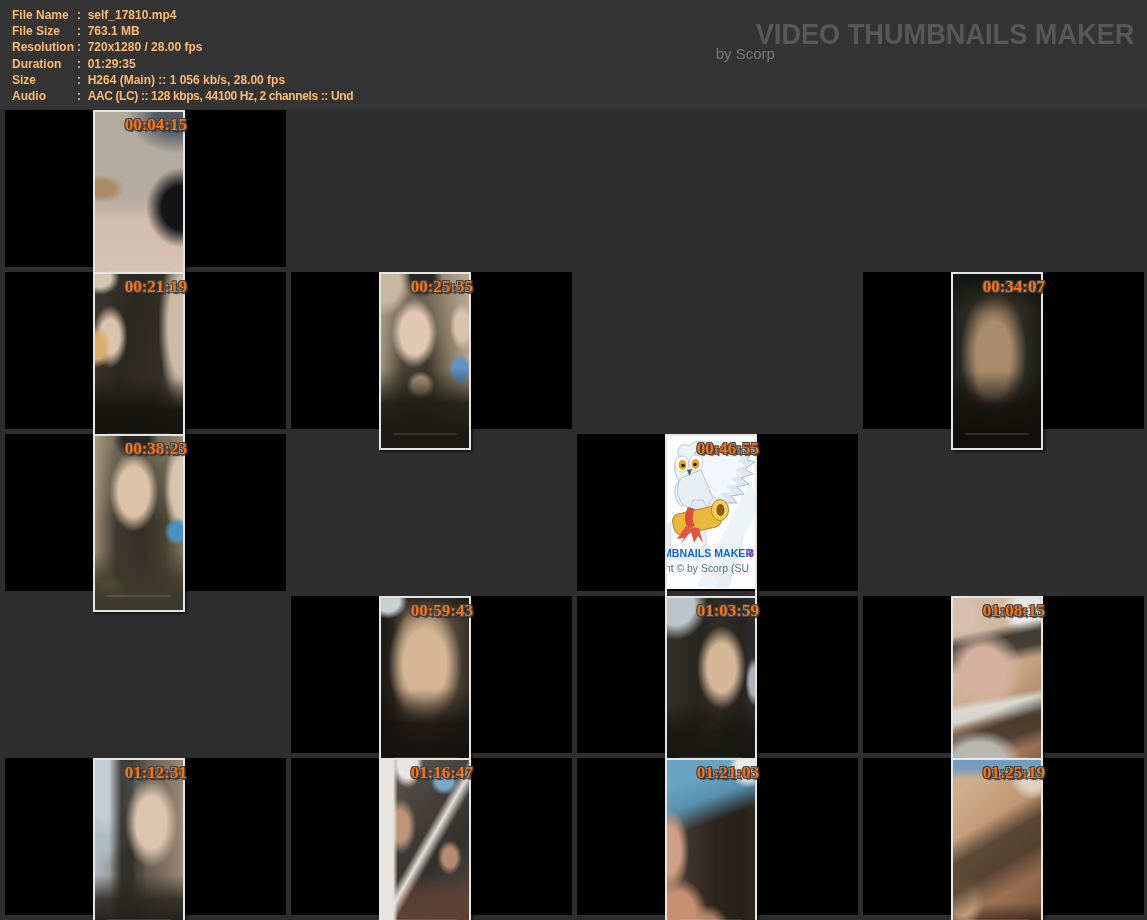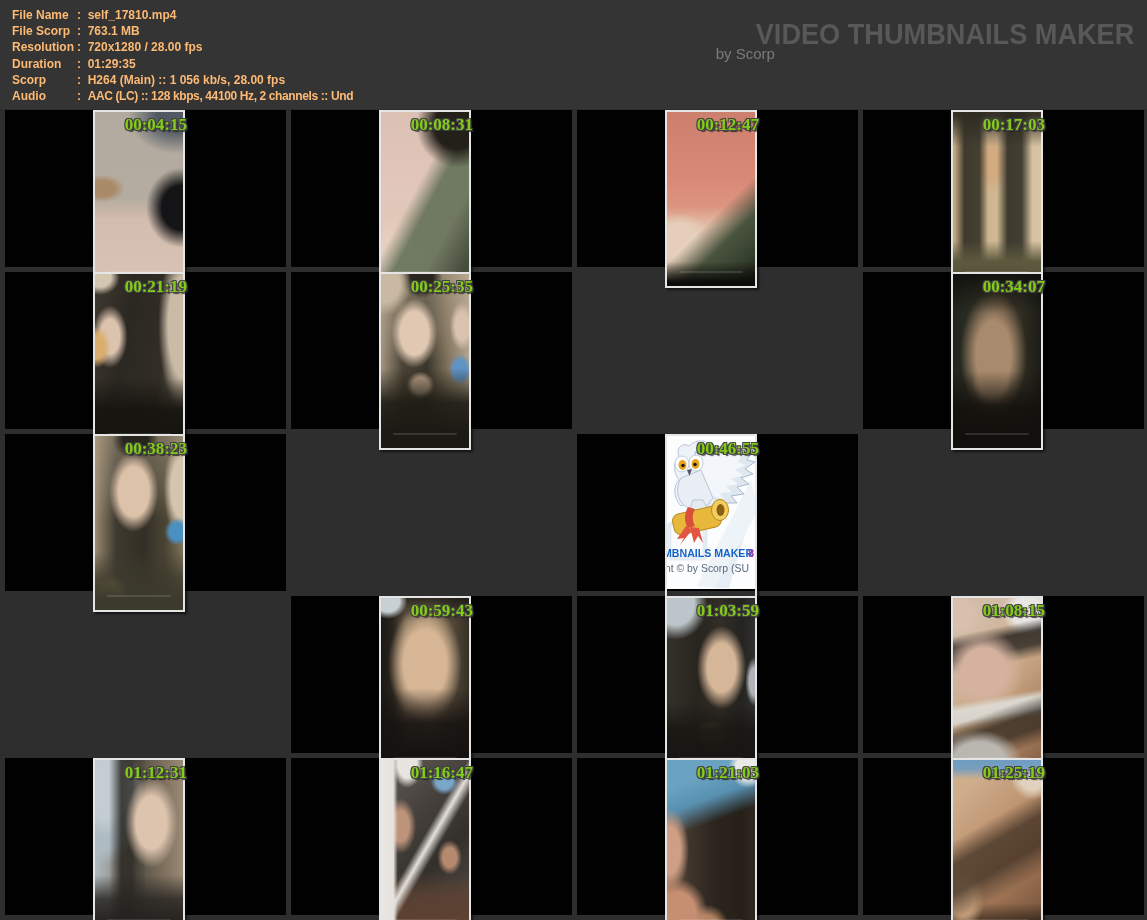--- a/index.html
+++ b/index.html
@@ -10,21 +10,21 @@
 #info { position:absolute; left:12px; top:7px; color:#fdba74; font-size:12px; font-weight:bold; line-height:16.2px; white-space:pre; }
 .lbl { display:inline-block; width:65px; }
 #title { position:absolute; right:13px; top:19px; text-align:left; }
 #title .big { font-size:30px; font-weight:bold; color:#585858; letter-spacing:0px; line-height:30px; transform:scaleX(0.905); transform-origin:100% 50%; }
 #title .sub { font-size:15px; color:#7a7a7a; margin-top:-4px; margin-right:13px; }
 .cell { position:absolute; width:281px; height:157px; background:#010101; }
 .thumb { position:absolute; left:88px; top:0; width:92px; height:178px;
   border:2px solid #e5e5e5; box-shadow:2px 2px 2px rgba(0,0,0,0.55); overflow:hidden; }
 .thumb svg { display:block; }
 .ts { position:absolute; top:5px; right:99px; font-family:"Liberation Serif", serif;
-  font-weight:bold; font-size:17px; color:#84cc16; white-space:nowrap;
+  font-weight:bold; font-size:17px; color:#f97316; white-space:nowrap;
   text-shadow:-1px -1px 0 #434343, 1px -1px 0 #434343, -1px 1px 0 #434343, 1px 1px 0 #434343, 2px 2px 1px rgba(35,35,35,0.85); }
 .wm { position:absolute; bottom:13px; left:14%; width:72%; height:2px;
   background:rgba(255,255,255,0.12); border-radius:2px; }
 .t1 { background: radial-gradient(ellipse 40% 23% at 98% 55%, #141416 55%, rgba(0,0,0,0) 100%), linear-gradient(180deg, rgba(0,0,0,0) 50%, #d3bdae 62%, #d8c3b4 100%), radial-gradient(ellipse 26% 8% at 8% 44%, rgba(168,132,94,0.85) 55%, rgba(0,0,0,0) 100%), radial-gradient(ellipse 55% 22% at 92% 2%, #515a62 40%, rgba(0,0,0,0) 100%), linear-gradient(180deg, #b2aa9e 0%, #b4aca0 40%, #b6aea2 100%); }
 .t2 { background: radial-gradient(ellipse 46% 24% at 86% 8%, #232019 55%, rgba(0,0,0,0) 100%), linear-gradient(118deg, rgba(0,0,0,0) 42%, rgba(106,118,92,0.95) 54%, rgba(100,112,88,0.9) 72%, rgba(62,70,54,0.95) 92%), radial-gradient(ellipse 45% 30% at 16% 88%, #e7cfc0 55%, rgba(0,0,0,0) 100%), linear-gradient(180deg, #dbc0b4 0%, #e2c8ba 50%, #d9c0b0 100%); }
 .t3 { background: linear-gradient(0deg, #0b0b09 2%, rgba(0,0,0,0) 14%), linear-gradient(135deg, rgba(0,0,0,0) 58%, #49543f 72%, #333d2b 88%, #14180f 100%), radial-gradient(ellipse 36% 16% at 14% 74%, #e5cfba 58%, rgba(0,0,0,0) 100%), linear-gradient(180deg, #cd7f6d 0%, #d88876 36%, #dc9480 54%, #e3c0aa 66%, #dfc4b0 100%); }
 .t4 { background: linear-gradient(0deg, #565338 4%, #5c593e 14%, rgba(0,0,0,0) 26%), linear-gradient(90deg, rgba(0,0,0,0) 2%, rgba(46,43,34,0.88) 13%, rgba(46,43,34,0.85) 30%, rgba(0,0,0,0) 40%), linear-gradient(90deg, rgba(0,0,0,0) 50%, rgba(42,40,31,0.88) 62%, rgba(42,40,31,0.85) 78%, rgba(0,0,0,0) 90%), linear-gradient(180deg, rgba(38,36,28,0.9) 2%, rgba(0,0,0,0) 20%), radial-gradient(ellipse 17% 17% at 44% 30%, #d2ab80 55%, rgba(0,0,0,0) 100%), linear-gradient(90deg, #c0a67f 0%, #cdb58e 35%, #d2bc9a 70%, #d8c4a4 100%); }
 .t5 { background: linear-gradient(0deg, #16140f 8%, rgba(22,20,15,0.95) 22%, rgba(0,0,0,0) 40%), radial-gradient(ellipse 28% 48% at 100% 30%, #cabba6 60%, rgba(0,0,0,0) 100%), radial-gradient(ellipse 16% 12% at 2% 42%, #d9ae6e 55%, rgba(0,0,0,0) 100%), radial-gradient(ellipse 20% 18% at 17% 36%, #dcc3ae 55%, rgba(0,0,0,0) 100%), radial-gradient(ellipse 22% 10% at 6% 2%, #d3c7b2 55%, rgba(0,0,0,0) 100%), linear-gradient(100deg, #3f3a30 0%, #2b2822 35%, #322e26 70%, #7e7362 100%); }
 .t6 { background: linear-gradient(0deg, #1c1a14 10%, rgba(30,28,20,0.92) 26%, rgba(0,0,0,0) 46%), radial-gradient(ellipse 13% 9% at 90% 55%, #5f93c4 60%, rgba(0,0,0,0) 100%), radial-gradient(ellipse 14% 14% at 92% 30%, #d9c3ae 55%, rgba(0,0,0,0) 100%), radial-gradient(ellipse 26% 20% at 38% 34%, #e0c8b2 62%, rgba(0,0,0,0) 100%), radial-gradient(ellipse 16% 8% at 45% 64%, #c9ae92 55%, rgba(0,0,0,0) 100%), radial-gradient(ellipse 30% 18% at 5% 6%, #c9b9a2 55%, rgba(0,0,0,0) 100%), radial-gradient(ellipse 24% 12% at 46% 2%, rgba(32,30,24,0.9) 55%, rgba(0,0,0,0) 100%), linear-gradient(180deg, rgba(186,170,146,0.5) 0%, rgba(186,170,146,0.25) 32%, rgba(0,0,0,0) 50%), linear-gradient(90deg, #a3947e 0%, #4a4436 25%, #3a362b 52%, #7e705a 75%, #b3a690 100%); }
 .t7 { background: linear-gradient(0deg, #14120d 4%, rgba(26,24,18,0.85) 16%, rgba(0,0,0,0) 36%), radial-gradient(ellipse 16% 9% at 94% 58%, #4a90b8 60%, rgba(0,0,0,0) 100%), radial-gradient(ellipse 20% 26% at 96% 30%, #dbd1c2 55%, rgba(0,0,0,0) 100%), radial-gradient(ellipse 30% 24% at 32% 32%, #e2cab4 62%, rgba(0,0,0,0) 100%), radial-gradient(ellipse 22% 10% at 40% 72%, #5e5a44 55%, rgba(0,0,0,0) 100%), radial-gradient(ellipse 26% 12% at 52% 2%, rgba(32,30,24,0.9) 55%, rgba(0,0,0,0) 100%), linear-gradient(180deg, rgba(186,170,146,0.45) 0%, rgba(186,170,146,0.22) 30%, rgba(0,0,0,0) 48%), linear-gradient(90deg, #8a7a64 0%, #454032 28%, #3a362a 58%, #5e563f 82%, #4a473c 100%); }
@@ -39,53 +39,35 @@
 .t17 { background: linear-gradient(0deg, #23211e 6%, rgba(40,38,34,0.85) 20%, rgba(0,0,0,0) 34%), radial-gradient(ellipse 30% 26% at 64% 36%, #dcc4ae 58%, rgba(0,0,0,0) 100%), linear-gradient(90deg, rgba(0,0,0,0) 16%, rgba(30,27,22,0.8) 30%, rgba(30,27,22,0.75) 42%, rgba(0,0,0,0) 58%), radial-gradient(ellipse 42% 28% at 14% 16%, #c3cdd2 62%, rgba(0,0,0,0) 100%), radial-gradient(ellipse 36% 18% at 8% 42%, #aebbc2 55%, rgba(0,0,0,0) 100%), linear-gradient(90deg, #b0bac0 0%, #8a887e 32%, #5e574a 55%, #7e6f5e 78%, #9a8a76 100%); }
 .t18 { background: linear-gradient(90deg, #eae7e2 0%, #e6e3de 14%, rgba(0,0,0,0) 19%), radial-gradient(ellipse 18% 14% at 30% 2%, #e8e5e0 60%, rgba(0,0,0,0) 100%), radial-gradient(ellipse 16% 8% at 72% 12%, #7aa6c8 60%, rgba(0,0,0,0) 100%), linear-gradient(120deg, rgba(0,0,0,0) 46%, #e4e0da 51%, rgba(0,0,0,0) 57%), radial-gradient(ellipse 18% 16% at 22% 38%, #bd937a 55%, rgba(0,0,0,0) 100%), radial-gradient(ellipse 14% 10% at 78% 56%, #b58a70 55%, rgba(0,0,0,0) 100%), linear-gradient(0deg, #5e4232 8%, rgba(94,66,50,0.8) 22%, rgba(0,0,0,0) 36%), linear-gradient(135deg, #5a554e 10%, #45403c 35%, #33302c 60%, #4a4440 85%); }
 .t19 { background: radial-gradient(ellipse 34% 20% at 12% 88%, #c68f72 60%, rgba(0,0,0,0) 100%), radial-gradient(ellipse 26% 14% at 45% 97%, #b08262 55%, rgba(0,0,0,0) 100%), radial-gradient(ellipse 22% 24% at 3% 52%, #cf9f85 55%, rgba(0,0,0,0) 100%), radial-gradient(ellipse 22% 12% at 92% 4%, #e9e9e7 60%, rgba(0,0,0,0) 100%), linear-gradient(160deg, #6aa2c2 14%, #5890b0 26%, rgba(0,0,0,0) 38%), linear-gradient(90deg, #8a6a52 0%, #3f352c 25%, #2b251e 55%, #262019 85%, #2e281f 100%); }
 .t20 { background: linear-gradient(180deg, #6f9cc2 0%, rgba(111,156,194,0.9) 5%, rgba(0,0,0,0) 11%), radial-gradient(ellipse 26% 15% at 90% 8%, #e0d2be 60%, rgba(0,0,0,0) 100%), linear-gradient(150deg, rgba(0,0,0,0) 36%, rgba(62,48,34,0.75) 47%, rgba(52,40,28,0.7) 60%, rgba(0,0,0,0) 73%), radial-gradient(ellipse 26% 17% at 10% 80%, #c9a27e 55%, rgba(0,0,0,0) 100%), linear-gradient(0deg, rgba(30,22,14,0.85) 4%, rgba(0,0,0,0) 18%), linear-gradient(135deg, #cfae8c 15%, #bd9270 45%, #966c4e 75%, #6b4e38 100%); }
 </style>
 </head>
 <body>
 <div id="page">
   <div id="header">
     <div id="info"><span class="lbl">File Name</span>:  self_17810.mp4
-<span class="lbl">File Scorp</span>:  763.1 MB
+<span class="lbl">File Size</span>:  763.1 MB
 <span class="lbl">Resolution</span>:  720x1280 / 28.00 fps
 <span class="lbl">Duration</span>:  01:29:35
-<span class="lbl">Scorp</span>:  H264 (Main) :: 1 056 kb/s, 28.00 fps
+<span class="lbl">Size</span>:  H264 (Main) :: 1 056 kb/s, 28.00 fps
 <span class="lbl">Audio</span>:  <span style="letter-spacing:-0.38px">AAC (LC) :: 128 kbps, 44100 Hz, 2 channels :: Und</span></div>
     <div id="title">
       <div class="big">VIDEO THUMBNAILS MAKER</div>
       <div class="sub">by Scorp</div>
     </div>
   </div>
 <div class="cell" style="left:5px;top:110px">
       <div class="thumb t1">
         <div class="wm"></div>
       </div>
       <div class="ts">00:04:15</div>
-    </div>
-<div class="cell" style="left:291px;top:110px">
-      <div class="thumb t2">
-        <div class="wm"></div>
-      </div>
-      <div class="ts">00:08:31</div>
-    </div>
-<div class="cell" style="left:577px;top:110px">
-      <div class="thumb t3">
-        <div class="wm"></div>
-      </div>
-      <div class="ts">00:12:47</div>
-    </div>
-<div class="cell" style="left:863px;top:110px">
-      <div class="thumb t4">
-        <div class="wm"></div>
-      </div>
-      <div class="ts">00:17:03</div>
     </div>
 <div class="cell" style="left:5px;top:272px">
       <div class="thumb t5">
         <div class="wm"></div>
       </div>
       <div class="ts">00:21:19</div>
     </div>
 <div class="cell" style="left:291px;top:272px">
       <div class="thumb t6">
         <div class="wm"></div>

